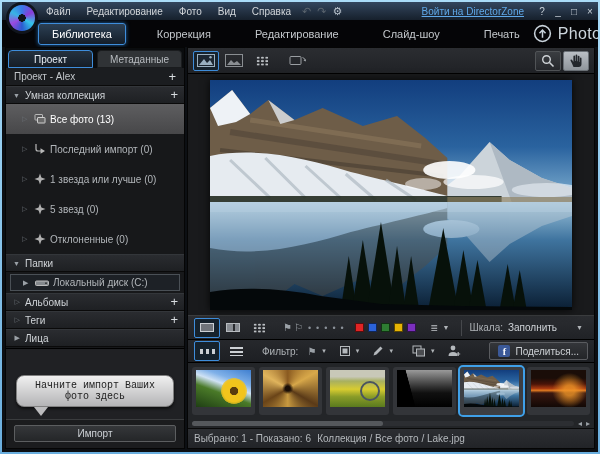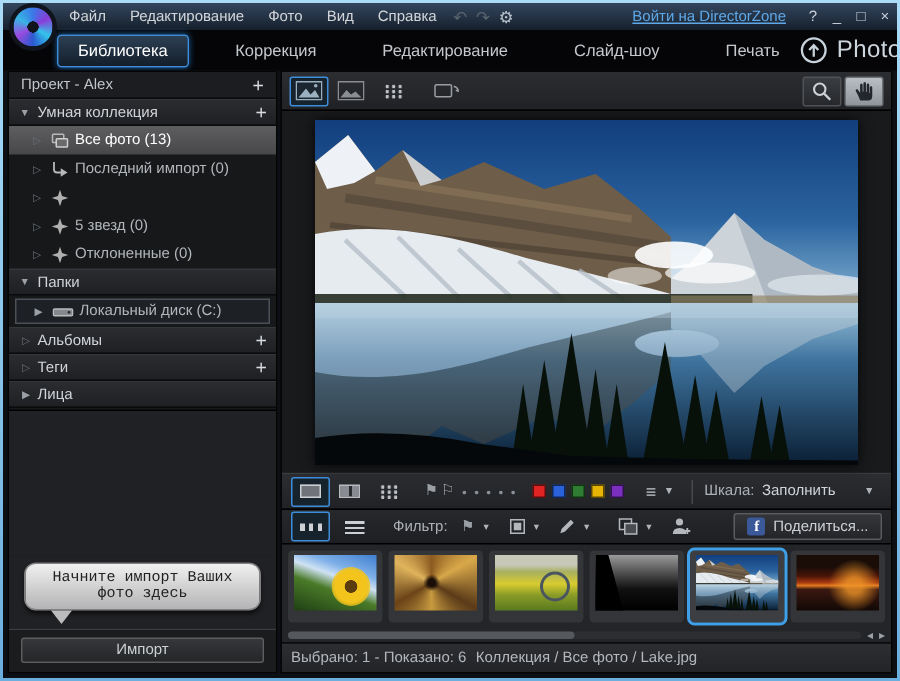--- a/index.html
+++ b/index.html
@@ -41,21 +41,21 @@
     border-radius:4px 4px 0 0; margin:0 2px; border:1px solid #1a1c1e; }
   .ptab.active { background:linear-gradient(#243240,#161d26); border:1px solid #3e8ddb; color:#e8eef4; }
   .phead { height:18px; display:flex; align-items:center; padding:0 8px; color:#c2c6ca;
     border-bottom:1px solid #0a0a0a; background:#1b1d20; }
   .shead { height:18px; display:flex; align-items:center; padding:0 6px; gap:5px;
     background:linear-gradient(#2a2c30,#1e2023); border-top:1px solid #33363a; border-bottom:1px solid #0a0a0a;
     color:#d0d4d8;text-align:right; }
   .arr { font-size:7px; color:#9aa0a6; width:8px; display:inline-block; }
   .arr.dim { color:#6a7076; }
   .plus { margin-left:auto; color:#d8dce0; font-size:13px; line-height:10px; }
-  .ti { height:19px; display:flex; align-items:center; gap:4px; padding-left:16px; color:#b2b6ba; }
+  .ti { height:30px; display:flex; align-items:center; gap:4px; padding-left:16px; color:#b2b6ba; }
   .ti .tico { width:12px; height:12px; flex:none; }
   .ti.sel { background:linear-gradient(#5e5e60,#474749); color:#fff; }
   .ti.boxed { border:1px solid #4a5056; background:#1d2126; margin:2px 4px; padding-left:12px; height:17px; }
   .panel-space { flex:1; background:#202124; border-top:1px solid #000; margin-top:1px; }
   .hintwrap { position:relative; padding:4px 10px 12px; background:#202124;font-family:Liberation Mono, monospace; }
   .hint { background:linear-gradient(#f0f0f0,#b4b4b6); color:#222; border:1px solid #808080;
     border-radius:8px; text-align:center; padding:4px 6px; box-shadow:0 2px 3px rgba(0,0,0,.6); }
   .hint-arrow { position:absolute; left:28px; bottom:3px; width:0; height:0;
     border-left:7px solid transparent; border-right:7px solid transparent; border-top:9px solid #bcbcbe; }
   .importbar { background:#1b1c1e; border-top:1px solid #3a3c3e; padding:5px 8px 6px; }
@@ -284,20 +284,24 @@
     <div class="modetab">Печать</div>
     <div class="brand">
       <svg width="19" height="19">
             <use href="#sym-brand"></use>
           </svg>
       <span>PhotoDirector</span>
     </div>
   </div>
 
   <div class="leftpanel">
+    <div class="ptabs">
+      <div class="ptab active">Проект</div>
+      <div class="ptab">Метаданные</div>
+    </div>
     <div class="phead">
       <span>Проект - Alex</span>
       <span class="plus">+</span>
     </div>
 
     <div class="shead">
       <span class="arr">▼</span>
       <span>Умная коллекция</span>
       <span class="plus">+</span>
     </div>
@@ -313,20 +317,21 @@
       <svg class="tico">
             <use href="#sym-import"></use>
           </svg>
       <span>Последний импорт (0)</span>
     </div>
     <div class="ti">
       <span class="arr dim">▷</span>
       <svg class="tico">
             <use href="#sym-star"></use>
           </svg>
+      <span>1 звезда или лучше (0)</span>
     </div>
     <div class="ti">
       <span class="arr dim">▷</span>
       <svg class="tico">
             <use href="#sym-star"></use>
           </svg>
       <span>5 звезд (0)</span>
     </div>
     <div class="ti">
       <span class="arr dim">▷</span>

